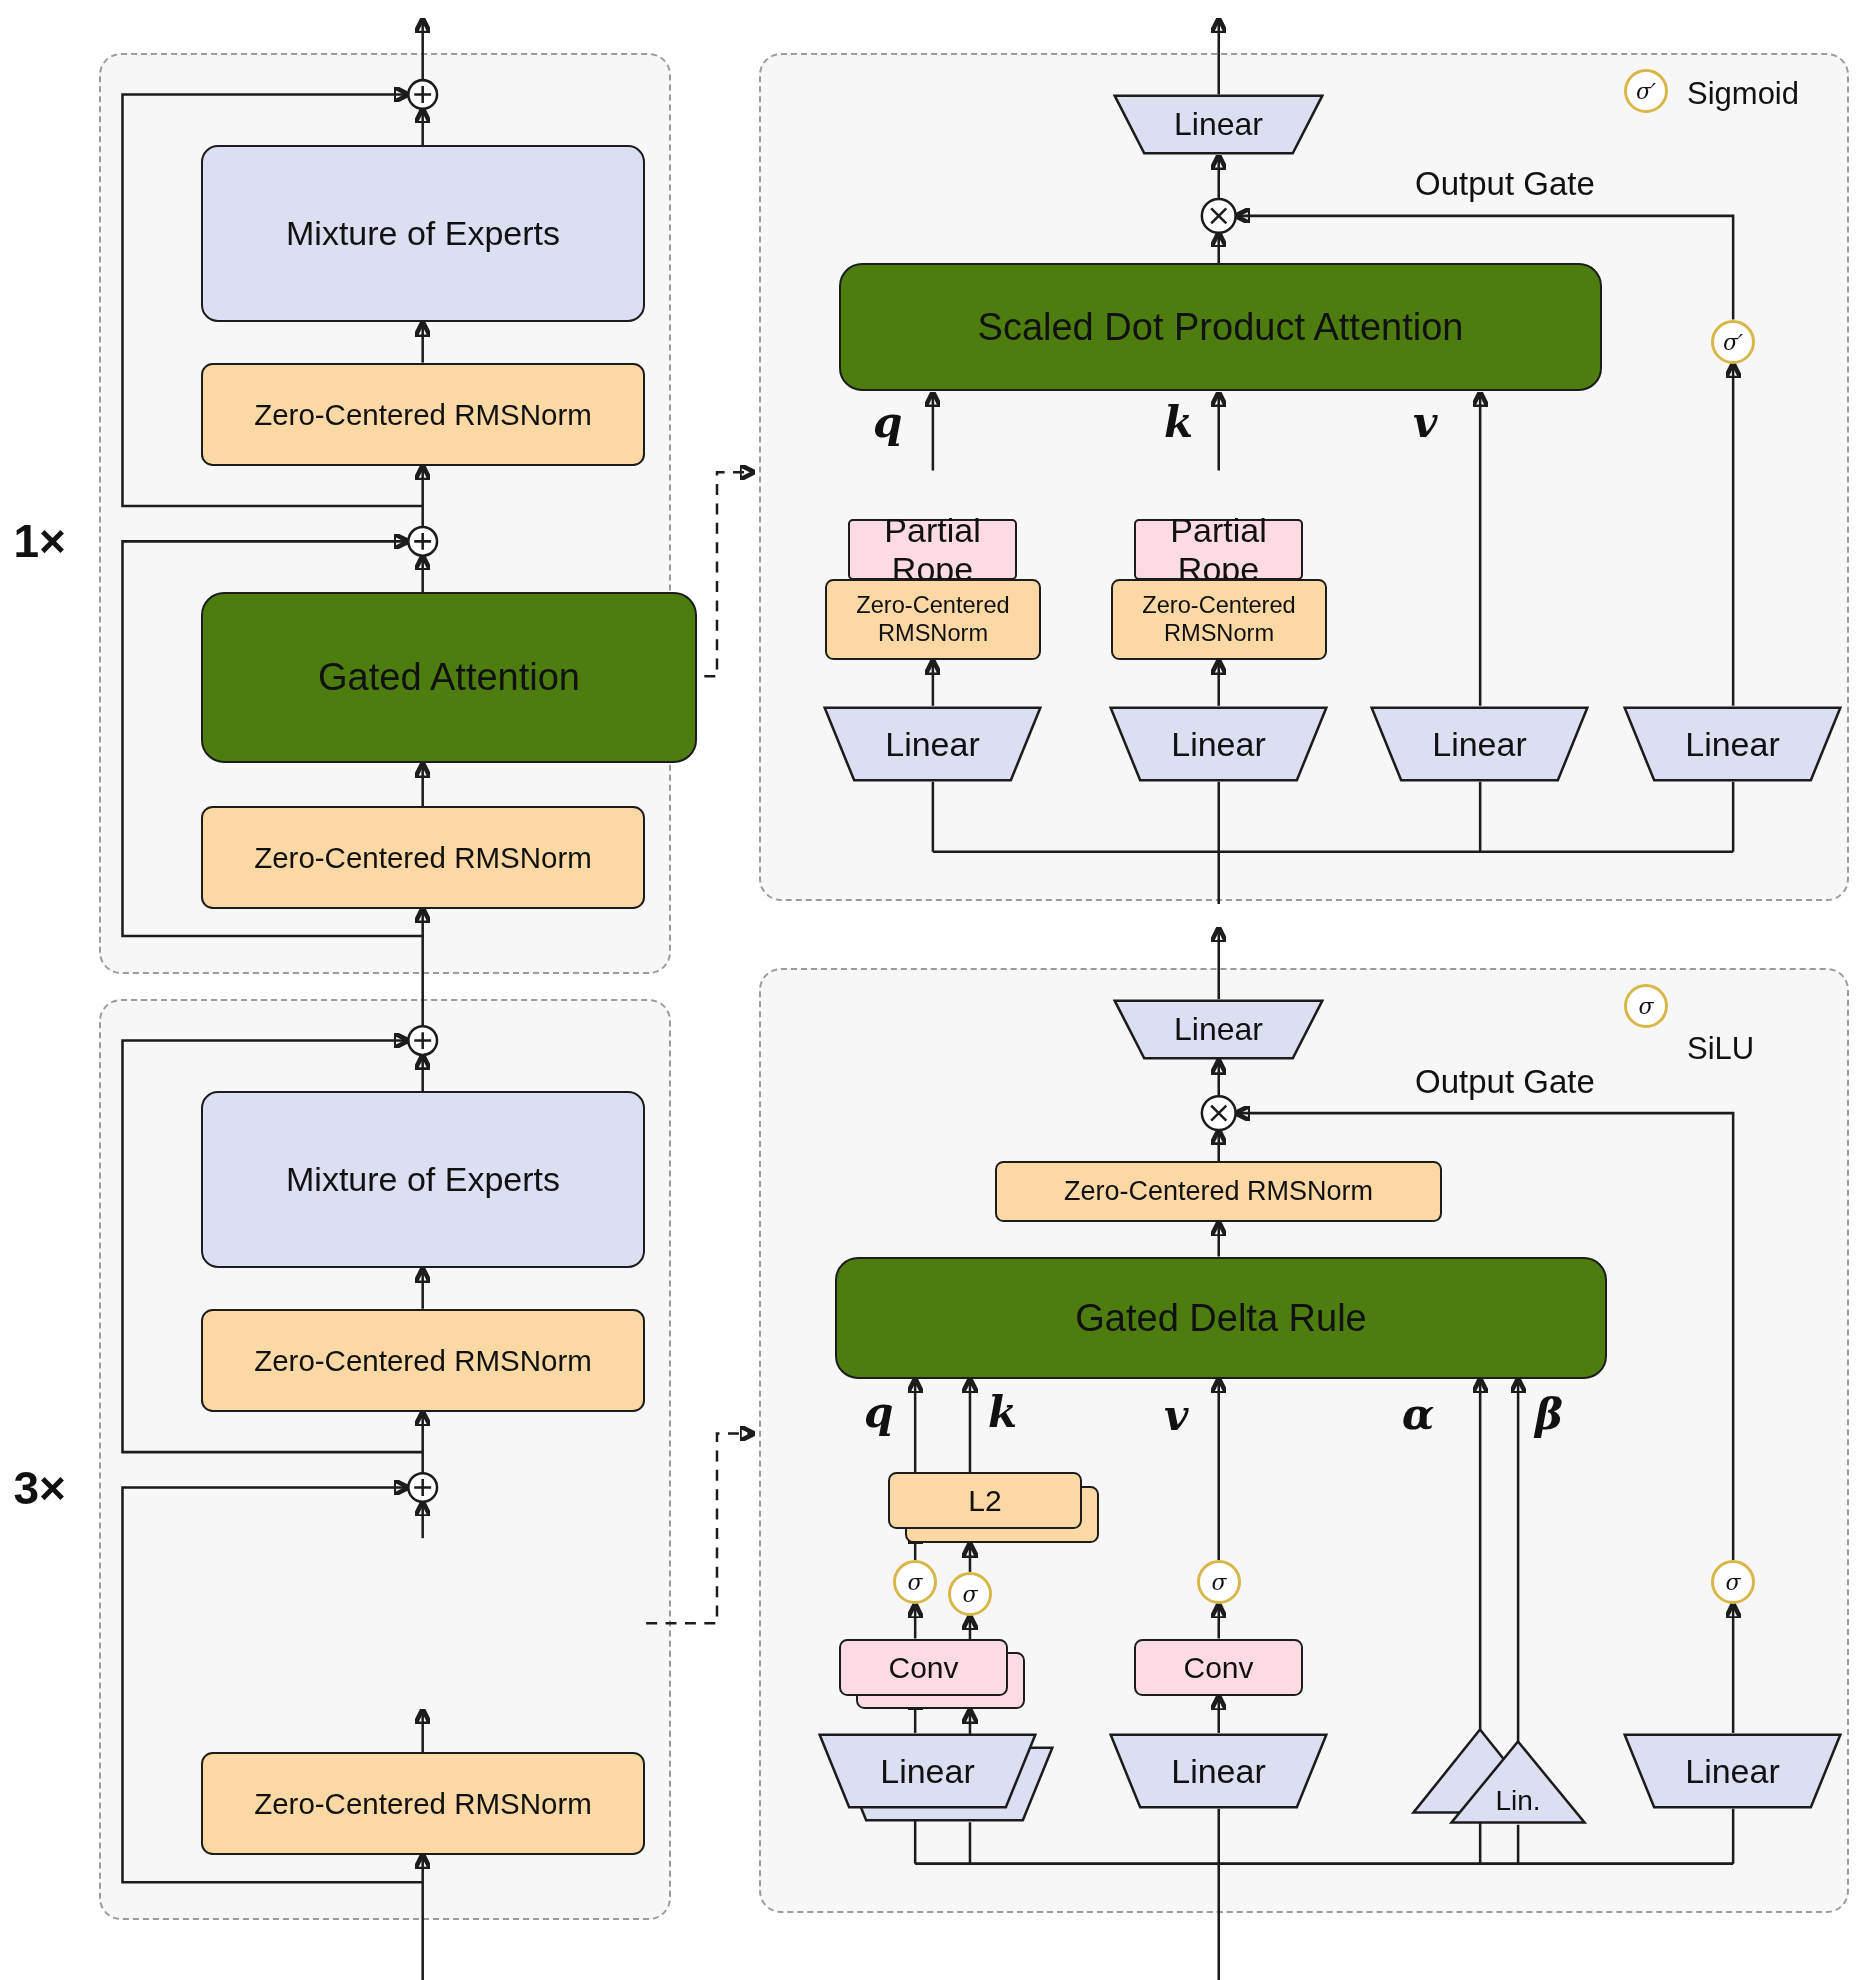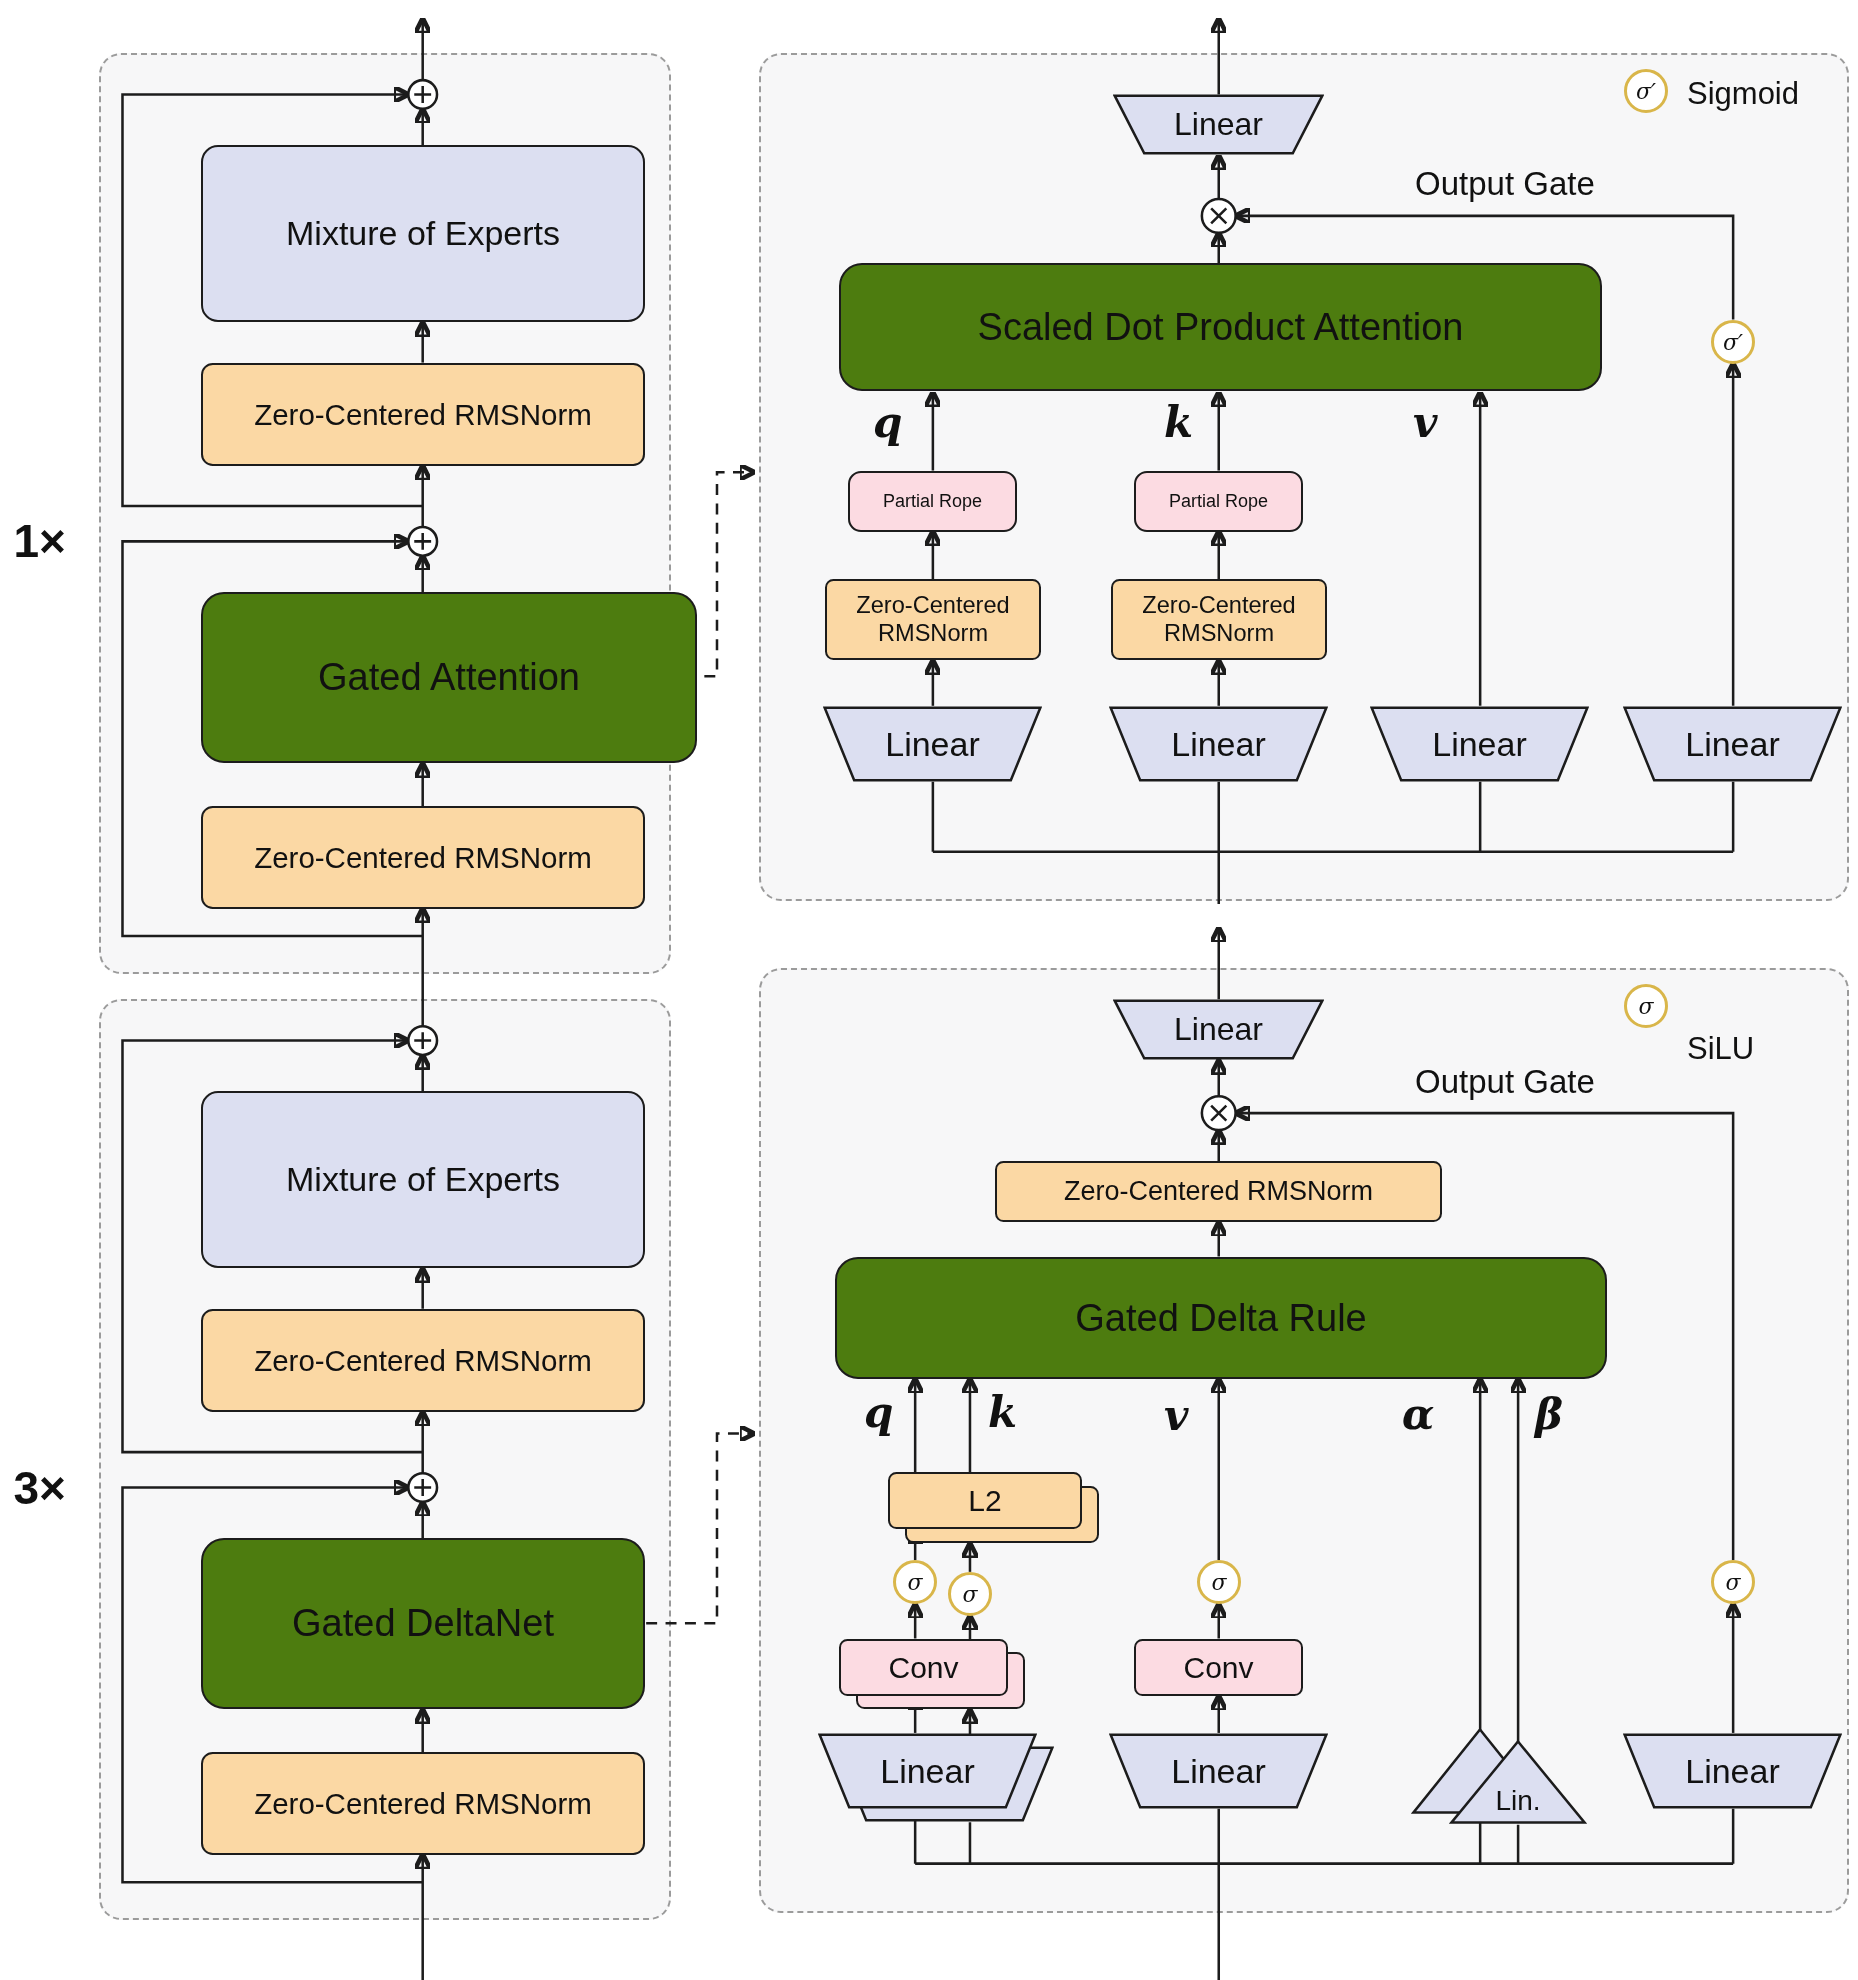--- a/index.html
+++ b/index.html
@@ -10,21 +10,21 @@
   svg.lines path{fill:none;stroke:#1c1c1c;stroke-width:3;}
   svg.lines path.dash{stroke-dasharray:13 10;}
   svg.lines .node{fill:#ffffff;stroke:#1c1c1c;stroke-width:3;}
   .box{position:absolute;display:flex;align-items:center;justify-content:center;text-align:center;
        border:2.1px solid #1c1c1c;box-sizing:border-box;background:#fff;}
   .moe{background:#dcdff1;border-radius:17px;font-size:34px;}
   .core{background:#4d7c0f;border-radius:23px;font-size:38px;}
   .norm{background:#fbd8a4;border-radius:11.8px;font-size:29.5px;}
   .norm-sm{background:#fbd8a4;border-radius:8.4px;font-size:23.6px;line-height:1.15;}
   .norm-wide{background:#fbd8a4;border-radius:8.4px;font-size:27px;}
-  .rope{background:#fcdbe2;border-radius:13px;font-size:18px;}
+  .rope{background:#fcdbe2;border-radius:5px;font-size:34px;margin-top:48px;}
   .conv{background:#fcdbe2;border-radius:8.4px;font-size:30px;}
   .l2{background:#fbd8a4;border-radius:8.4px;font-size:30px;margin-left:48px;}
   .trap,.tri{position:absolute;}
   .trap svg,.tri svg{position:absolute;left:0;top:0;width:100%;height:100%;}
   .trap polygon{fill:#dcdff1;stroke:#1c1c1c;stroke-width:3;}
   .tri polygon{fill:#dcdff1;stroke:#1c1c1c;stroke-width:3;}
   .trap .lbl{position:absolute;inset:0;display:flex;align-items:center;justify-content:center;font-size:34px;}
   .trap .lbl.sm{font-size:32px;}
   .tri .lbl{position:absolute;left:0;right:0;bottom:8.4px;text-align:center;font-size:28px;}
   .sigma{position:absolute;width:44px;height:44px;border-radius:50%;border:3px solid #d9b64a;background:#ffffff;
@@ -144,21 +144,20 @@
 
   <div class="repeat" style="left:13.5px;top:514px">1×</div>
   <div class="box moe" style="left:201px;top:145px;width:444px;height:177px">Mixture of Experts</div>
   <div class="box norm" style="left:201px;top:363px;width:444px;height:103px">Zero-Centered RMSNorm</div>
   <div class="box core" style="left:201px;top:592px;width:496px;height:171px">Gated Attention</div>
   <div class="box norm" style="left:201px;top:806px;width:444px;height:103px">Zero-Centered RMSNorm</div>
 
   <div class="repeat" style="left:13.5px;top:1461px">3×</div>
   <div class="box moe" style="left:201px;top:1091px;width:444px;height:177px">Mixture of Experts</div>
   <div class="box norm" style="left:201px;top:1309px;width:444px;height:103px">Zero-Centered RMSNorm</div>
-  <div class="box core" style="left:201px;top:1538px;width:444px;height:171px">Gated DeltaNet</div>
   <div class="box norm" style="left:201px;top:1752px;width:444px;height:103px">Zero-Centered RMSNorm</div>
 
   <div class="sigma" style="left:1624px;top:69px">
     <span>σ′</span>
   </div>
   <div class="legend-text" style="left:1687px;top:76px">Sigmoid</div>
 
   <div class="trap" style="left:1113px;top:94px;width:211px;height:61px">
     <svg viewBox="0 0 250 72" preserveAspectRatio="none">
       <polygon points="2,2 248,2 213,70 37,70"></polygon>

